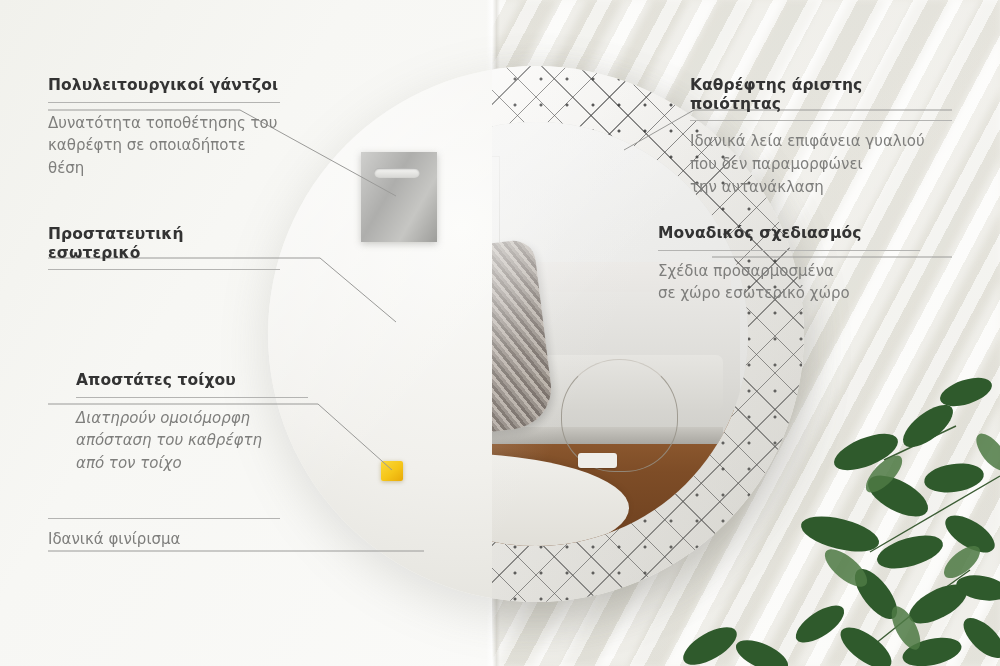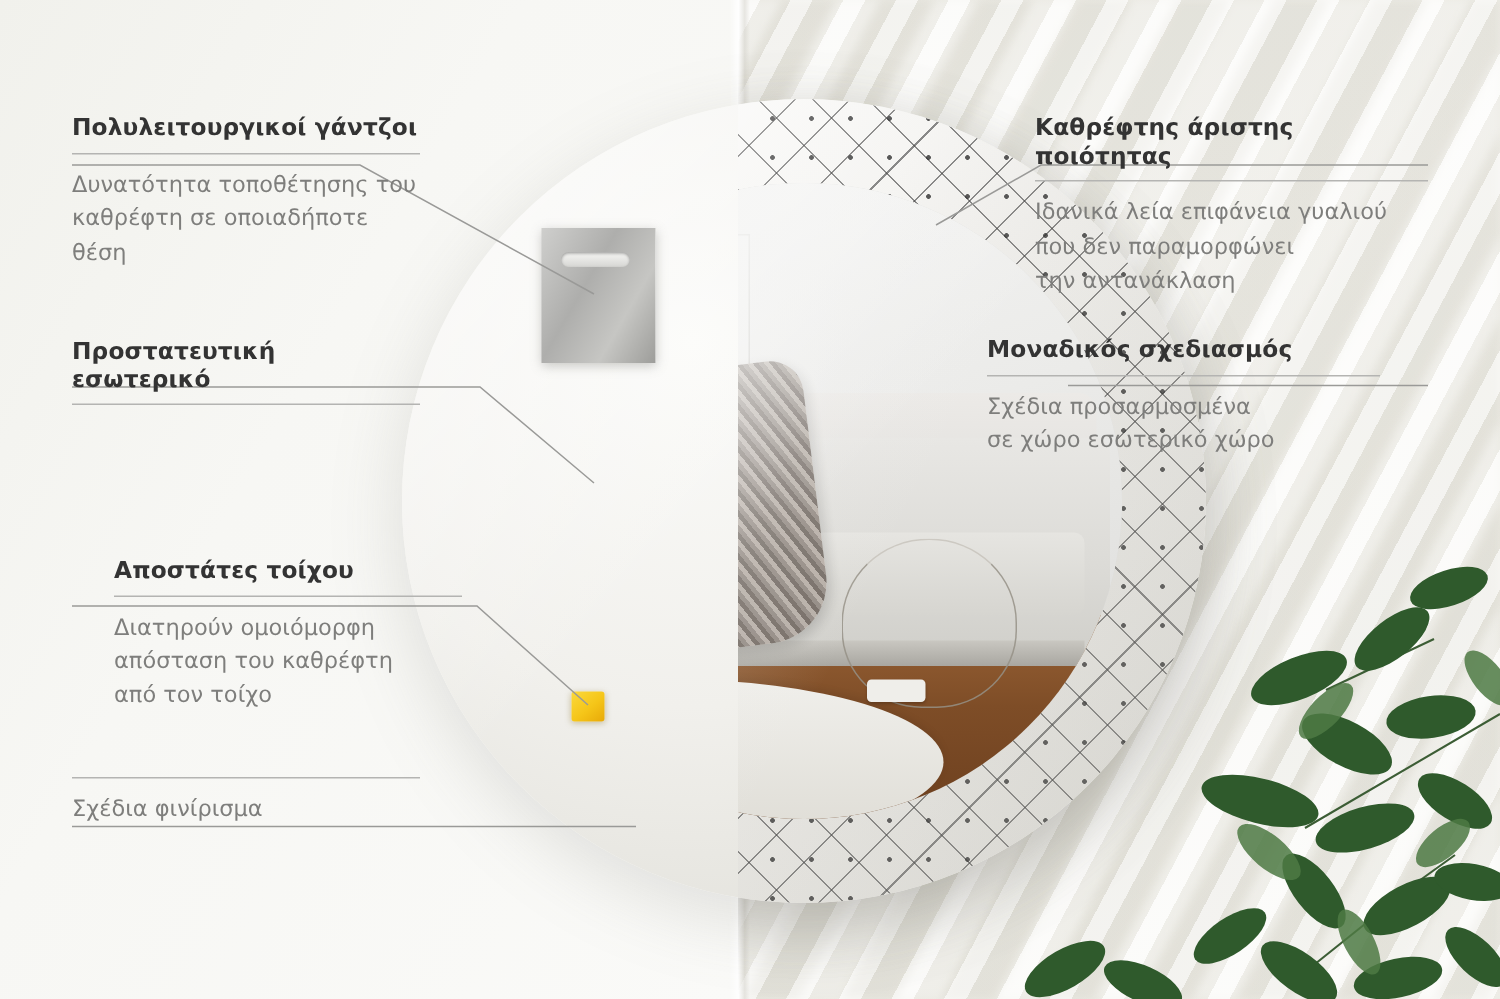--- a/index.html
+++ b/index.html
@@ -260,28 +260,28 @@
   </div>
 
   <div class="callout c-left" style="left:48px;top:225px;width:232px;">
     <h3>Προστατευτική εσωτερικό</h3>
     <div class="rule"></div>
   </div>
 
   <div class="callout c-left" style="left:48px;top:371px;width:232px;margin-left:28px;">
     <h3>Αποστάτες τοίχου</h3>
     <div class="rule"></div>
-    <p style="white-space:pre-line;">Διατηρούν ομοιόμορφη
+    <p style="white-space:pre-line;font-style:italic;">Διατηρούν ομοιόμορφη
 απόσταση του καθρέφτη
 από τον τοίχο</p>
   </div>
 
   <div class="callout c-left" style="left:48px;top:518px;width:232px;">
     <div class="rule"></div>
-    <p style="white-space:pre-line;">Σχέδια φινίρισμα</p>
+    <p style="white-space:pre-line;">Ιδανικά φινίρισμα</p>
   </div>
 
   <div class="callout c-right" style="left:690px;top:76px;width:262px;">
     <h3>Καθρέφτης άριστης ποιότητας</h3>
     <div class="rule"></div>
     <p style="white-space:pre-line;">Ιδανικά λεία επιφάνεια γυαλιού
 που δεν παραμορφώνει
 την αντανάκλαση</p>
   </div>
 

